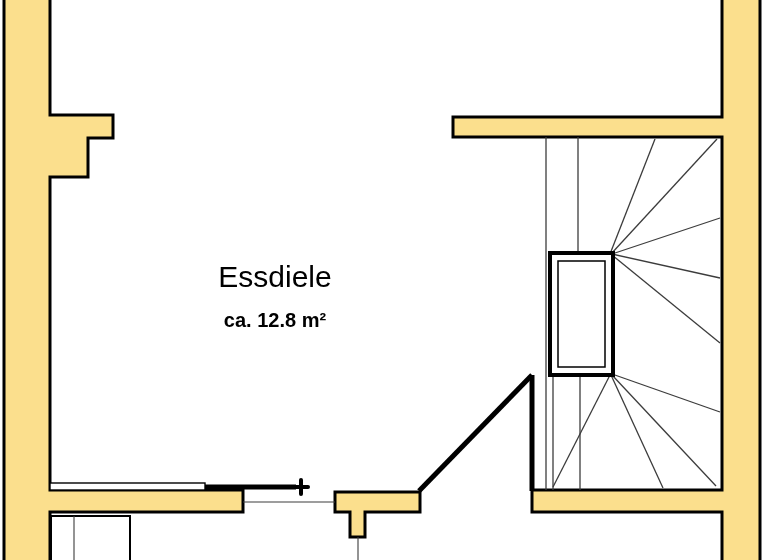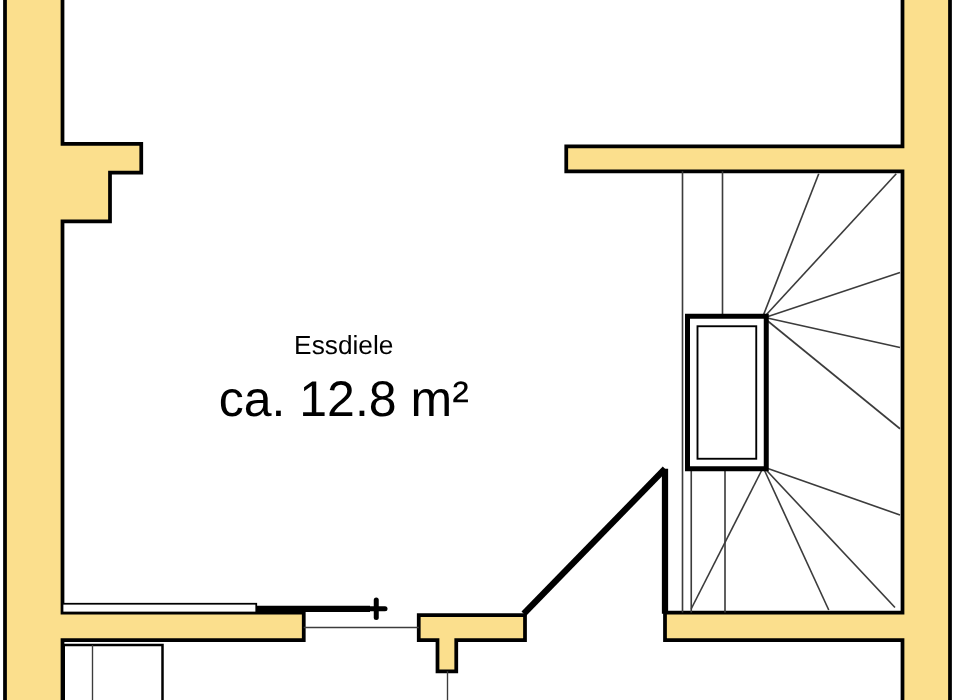--- a/index.html
+++ b/index.html
@@ -19,22 +19,22 @@
   .wall{fill:var(--wall-fill);stroke:var(--wall-outline);stroke-width:3;stroke-linejoin:miter;}
   .thick-line{stroke:var(--wall-outline);stroke-width:5;fill:none;}
   .thin-line{stroke:var(--line-color);stroke-width:1.3;fill:none;}
   .hairline{stroke:var(--line-color);stroke-width:1.1;fill:none;}
   .white-box{fill:#FFFFFF;stroke:var(--wall-outline);}
   .knob{stroke:var(--wall-outline);stroke-width:4;stroke-linecap:round;}
   .room-label{
     position:absolute;left:150px;top:260px;width:250px;
     text-align:center;color:var(--text-color);
   }
-  .room-label .line1{font-size:21px;line-height:34px;}
-  .room-label .line2{font-size:40px;line-height:34px;margin-top:9px;}
+  .room-label .line1{font-size:30px;line-height:34px;}
+  .room-label .line2{font-size:20px;line-height:34px;margin-top:9px;font-weight:bold;}
 </style>
 </head>
 <body>
 
 <div id="canvas">
 
   <svg id="plan-svg" width="768" height="560" viewBox="0 0 768 560">
 
     <path class="wall" d="M 4 -5 L 50 -5 L 50 115 L 113 115 L 113 138 L 88 138 L 88 177 L 50 177
              L 50 490 L 243 490 L 243 512 L 50 512 L 50 565 L 4 565 Z"></path>

